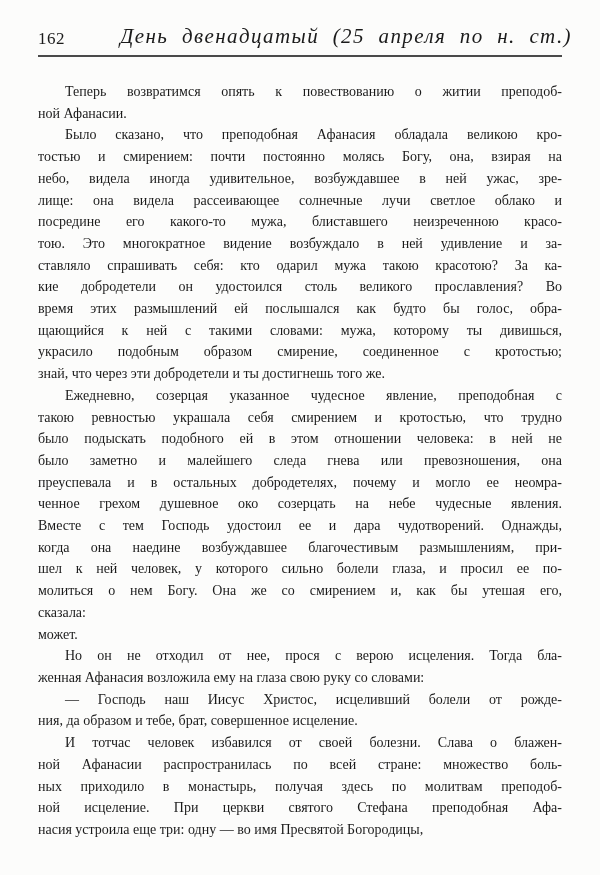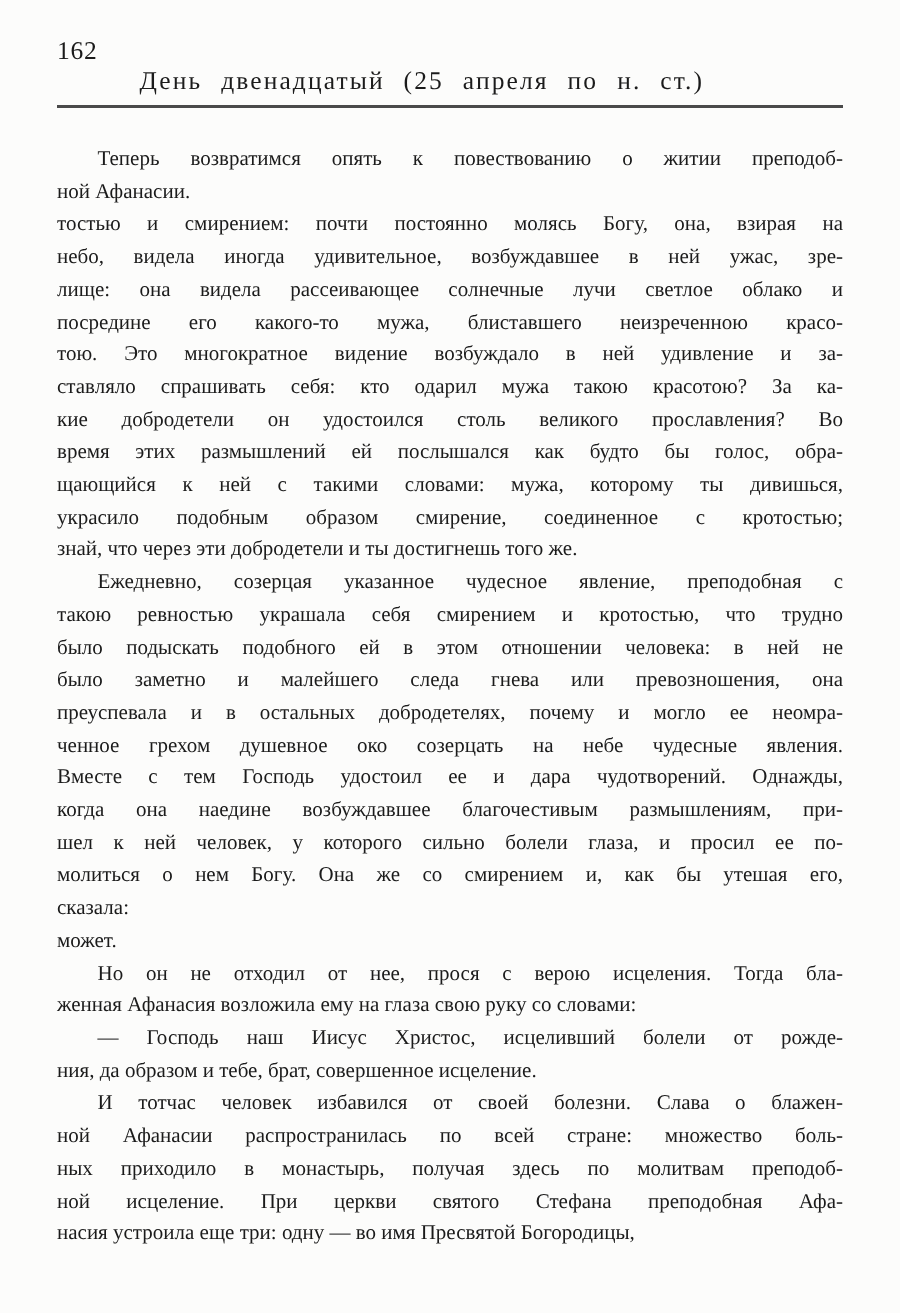--- a/index.html
+++ b/index.html
@@ -12,31 +12,31 @@
     overflow: hidden;
   }
   .page {
     box-sizing: border-box;
     width: 600px;
     height: 875px;
     padding: 24px 38px 0 38px;
   }
   .running-head {
     display: flex;
-    align-items: flex-start;
+    align-items: flex-end;
     border-bottom: 2.5px solid #4a4a4a;
     padding-bottom: 6px;
-    flex-direction: column;
   }
   .pageno {
     font-size: 17px;
     letter-spacing: 0.5px;
   }
   .rtitle {
-    font-size: 17px;
+    font-style: italic;
+    font-size: 21px;
     letter-spacing: 1.4px;
     word-spacing: 7px;
     margin-left: 55px;
     white-space: nowrap;
   }
   .body-text {
     margin-top: 24px;
     font-size: 14px;
     line-height: 21.7px;
   }
@@ -58,20 +58,21 @@
   <header class="running-head">
     <span class="pageno">162</span>
     <span class="rtitle">День двенадцатый (25 апреля по н. ст.)</span>
   </header>
   <main class="body-text" id="body-text">
       <div class="para">
         <div class="line first">Теперь возвратимся опять к повествованию о житии преподоб-</div>
         <div class="line last">ной Афанасии.</div>
       </div>
       <div class="para">
+        <div class="line first">Было сказано, что преподобная Афанасия обладала великою кро-</div>
         <div class="line">тостью и смирением: почти постоянно молясь Богу, она, взирая на</div>
         <div class="line">небо, видела иногда удивительное, возбуждавшее в ней ужас, зре-</div>
         <div class="line">лище: она видела рассеивающее солнечные лучи светлое облако и</div>
         <div class="line">посредине его какого-то мужа, блиставшего неизреченною красо-</div>
         <div class="line">тою. Это многократное видение возбуждало в ней удивление и за-</div>
         <div class="line">ставляло спрашивать себя: кто одарил мужа такою красотою? За ка-</div>
         <div class="line">кие добродетели он удостоился столь великого прославления? Во</div>
         <div class="line">время этих размышлений ей послышался как будто бы голос, обра-</div>
         <div class="line">щающийся к ней с такими словами: мужа, которому ты дивишься,</div>
         <div class="line">украсило подобным образом смирение, соединенное с кротостью;</div>

